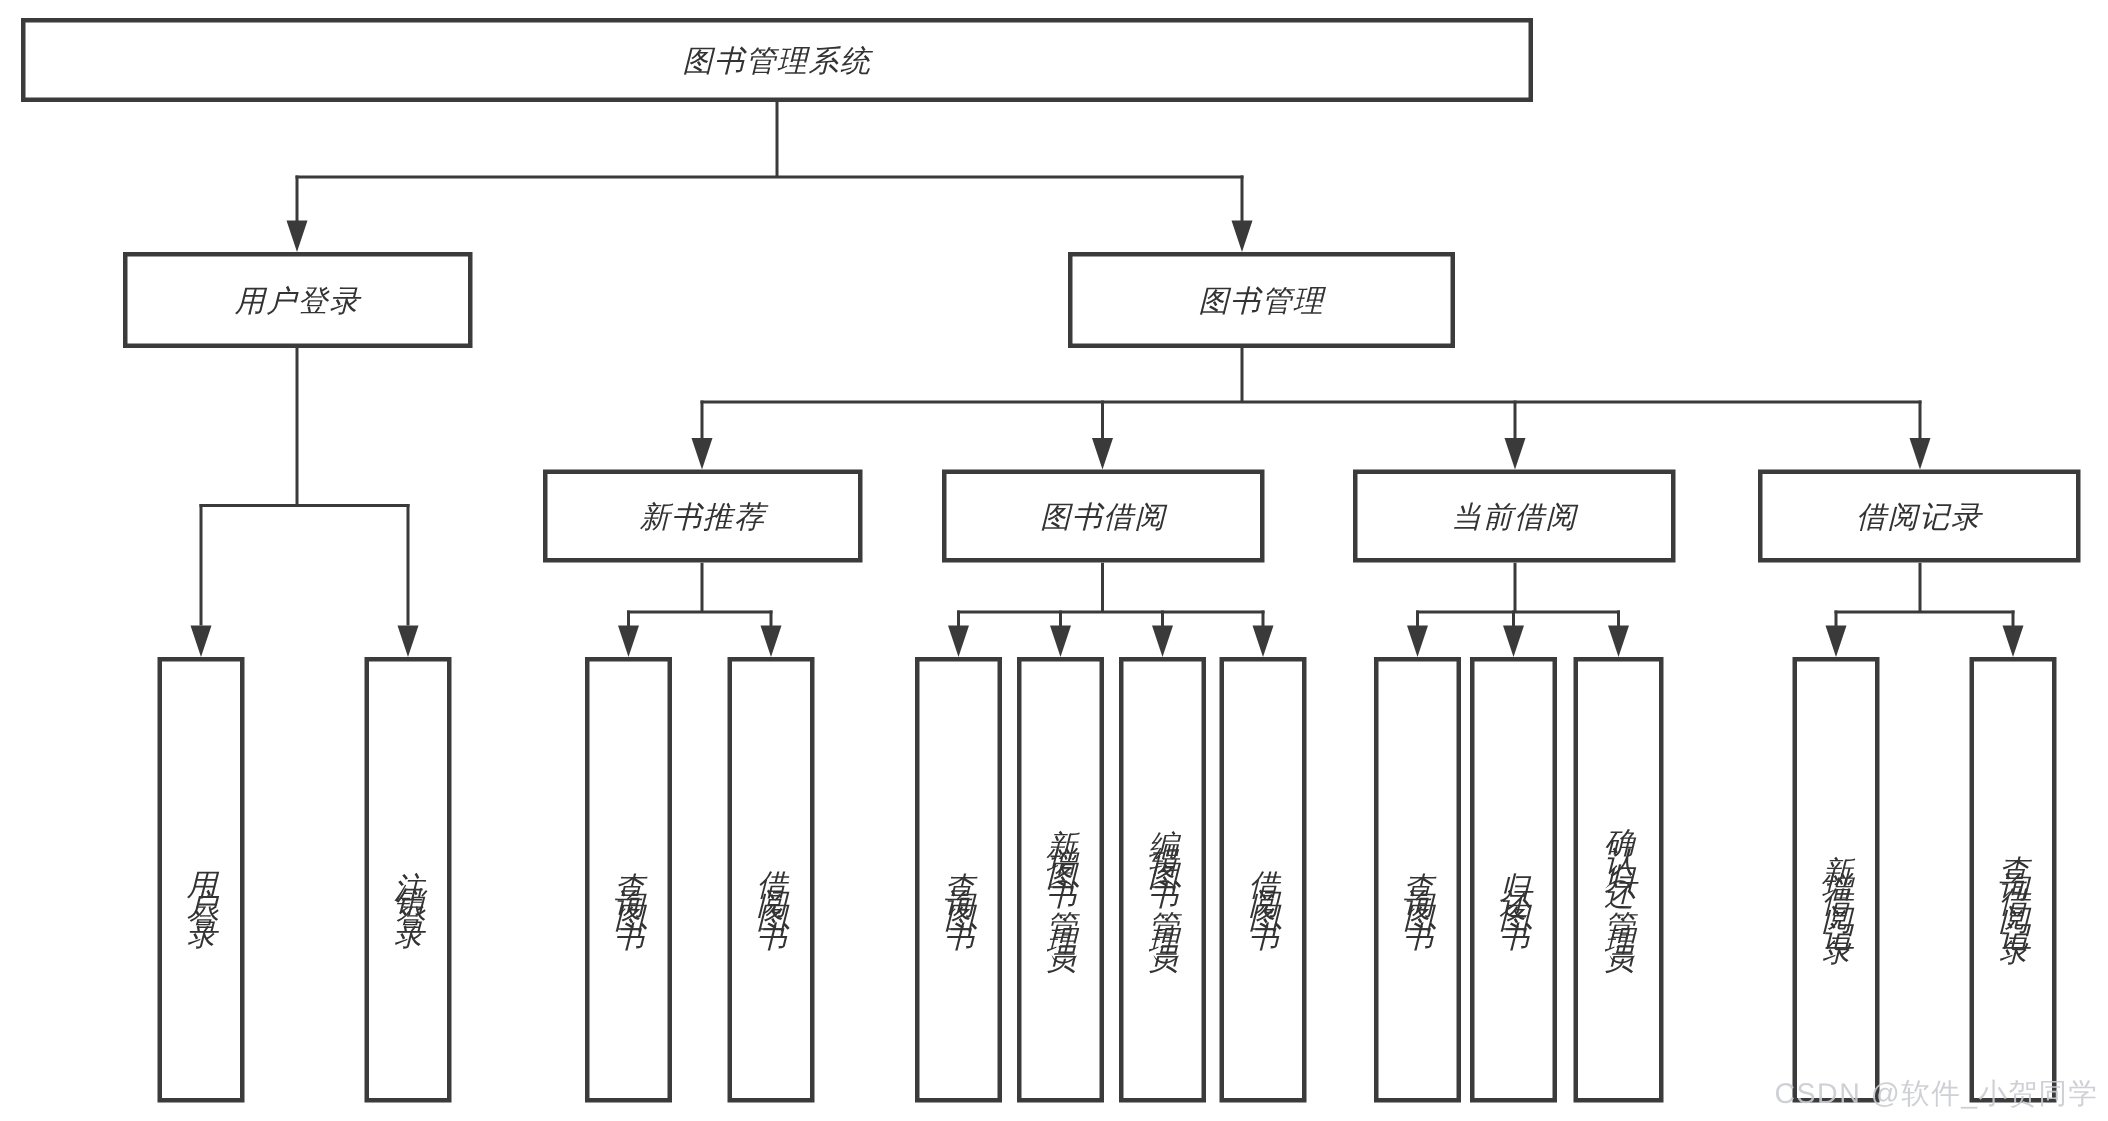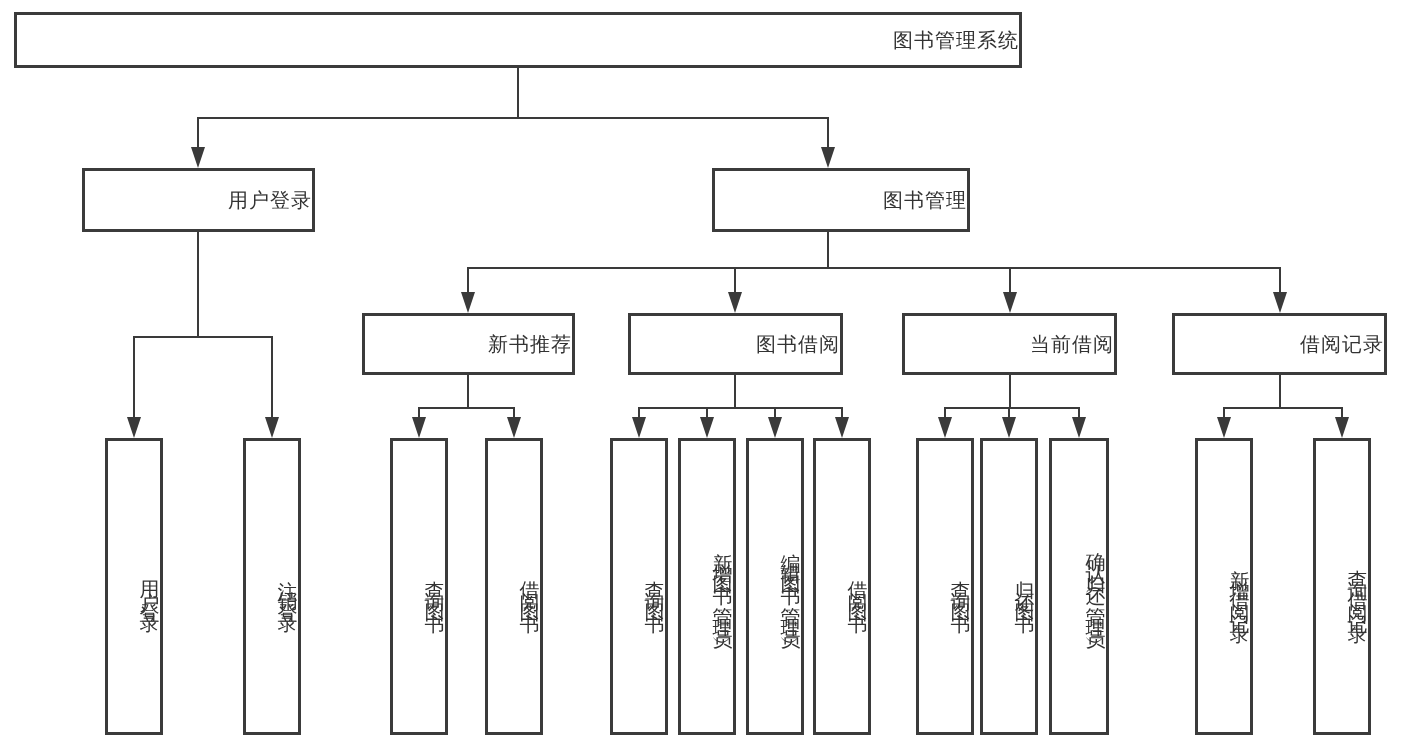--- a/index.html
+++ b/index.html
@@ -1,21 +1,21 @@
 <!DOCTYPE html>
 <html><head>
 <meta charset="utf-8">
 <style>
   html,body{margin:0;padding:0;background:#ffffff;}
   body{width:1405px;height:747px;position:relative;overflow:hidden;
        font-family:"Liberation Sans","DejaVu Sans",sans-serif;}
   .canvas{position:absolute;inset:0;background:var(--bg,#fff);}
   .box{position:absolute;background:#ffffff;border:3px solid var(--border,#3b3b3b);
-       box-sizing:border-box;display:flex;align-items:center;justify-content:flex-end;
-       color:var(--text,#333);font-size:20px;letter-spacing:1px;z-index:2;}
+       box-sizing:border-box;display:flex;align-items:center;justify-content:center;
+       color:var(--text,#333);font-size:20px;letter-spacing:1px;z-index:2;font-style:italic;}
   .leaf{z-index:2;}
   .vtext{writing-mode:vertical-rl;text-orientation:mixed;letter-spacing:11px;
          line-height:1;white-space:nowrap;}
   .line{position:absolute;background:var(--line,#3a3a3a);z-index:1;}
   .arrow{position:absolute;width:0;height:0;z-index:1;
          border-left:7px solid transparent;border-right:7px solid transparent;
          border-top:21px solid var(--line,#3a3a3a);}
   .watermark{position:absolute;right:6px;top:716px;font-size:19px;
              color:var(--wm,#c9ccd2);opacity:.9;letter-spacing:1px;z-index:5;}
 </style>
@@ -144,13 +144,14 @@
     <span class="vtext">确认归还（管理员）</span>
   </div>
 
   <div class="box leaf" style="left:1195px;top:438px;width:58px;height:297px">
     <span class="vtext">新增借阅记录</span>
   </div>
   <div class="box leaf" style="left:1313px;top:438px;width:58px;height:297px">
     <span class="vtext">查询借阅记录</span>
   </div>
 
+  <div class="watermark">CSDN @软件_小贺同学</div>
 </div>
 
 </body></html>

